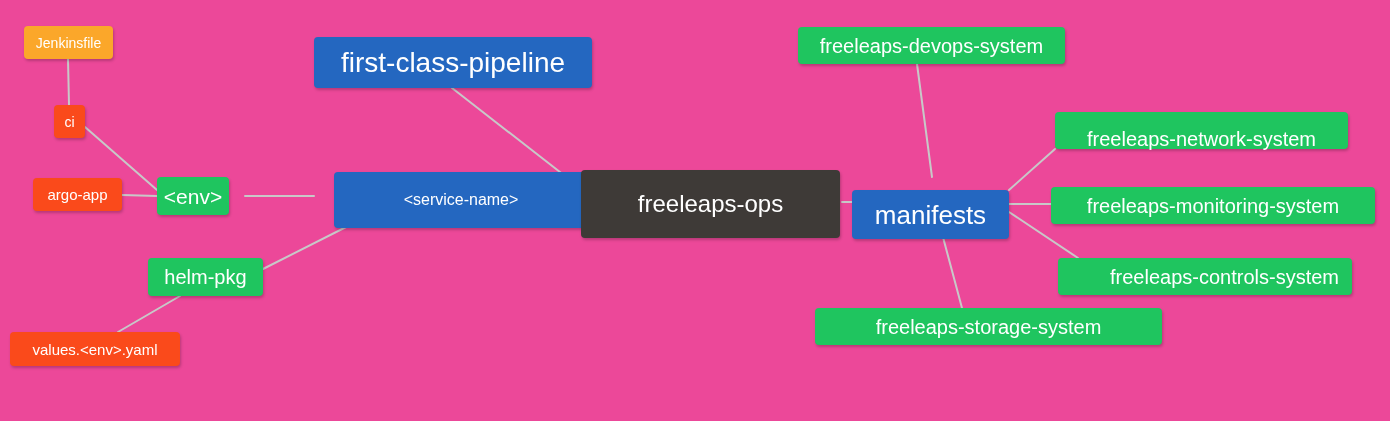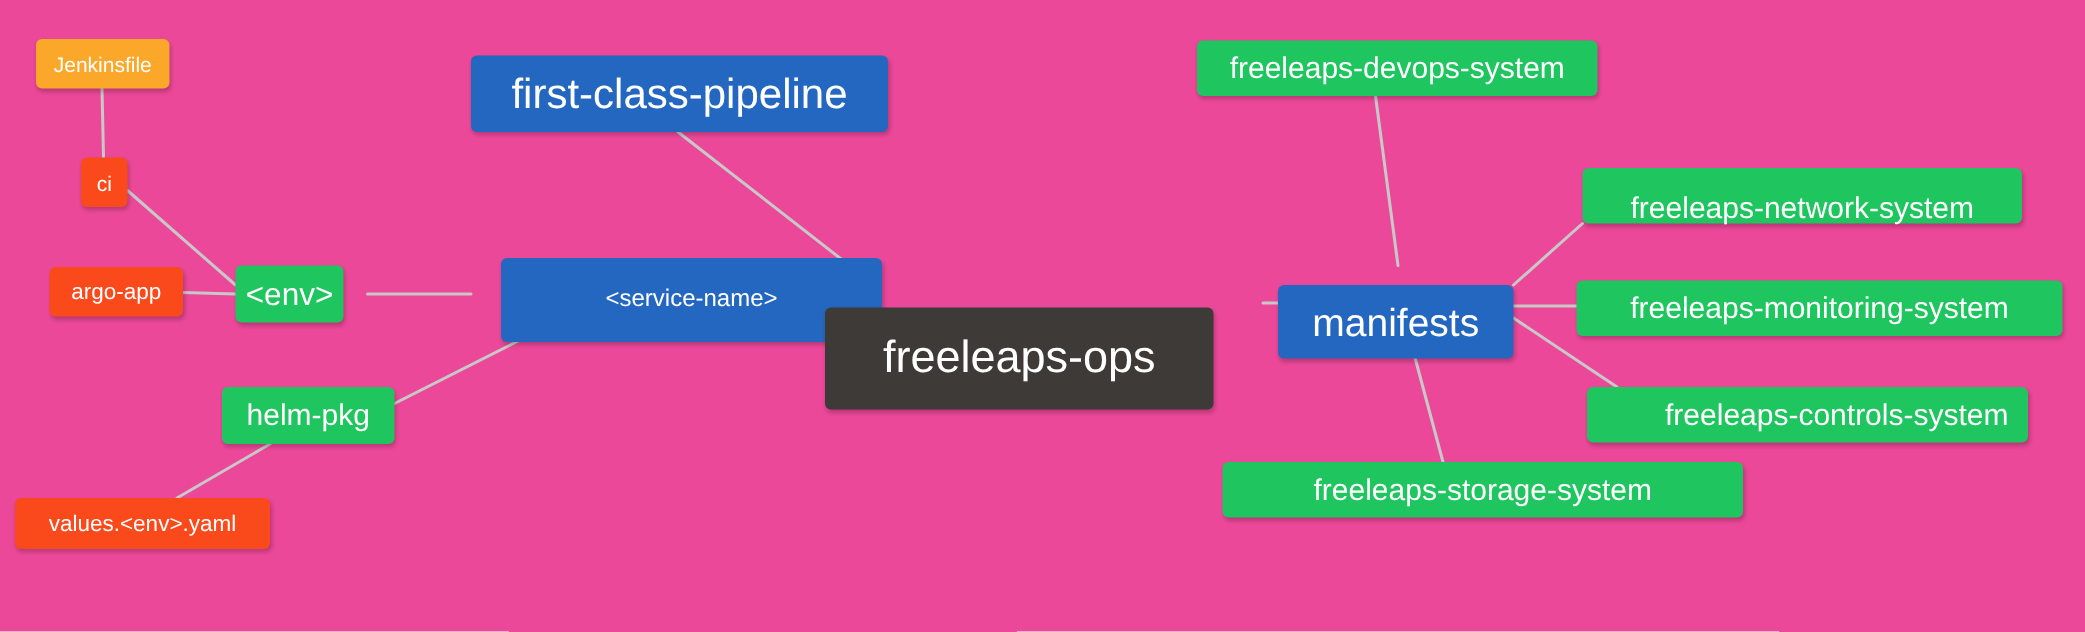--- a/index.html
+++ b/index.html
@@ -88,21 +88,21 @@
       </div>
       <div class="node" style="left: 148px; top: 258px; width: 115px; height: 38px; background: rgb(31, 197, 95); font-size: 20px;">
         <span class="node-label">helm-pkg</span>
       </div>
       <div class="node" style="left: 314px; top: 37px; width: 278px; height: 51px; background: rgb(36, 103, 192); font-size: 28px; justify-content: center;">
         <span class="node-label">first-class-pipeline</span>
       </div>
       <div class="node" style="left: 314px; top: 172px; width: 254px; height: 56px; background: rgb(36, 103, 192); font-size: 16px; margin-left: 20px;">
         <span class="node-label">&lt;service-name&gt;</span>
       </div>
-      <div class="node" style="left: 550px; top: 170px; width: 259px; height: 68px; background: rgb(62, 58, 55); font-size: 30px; margin-top: 35px;">
+      <div class="node" style="left: 581px; top: 170px; width: 259px; height: 68px; background: rgb(62, 58, 55); font-size: 24px;">
         <span class="node-label">freeleaps-ops</span>
       </div>
       <div class="node" style="left: 852px; top: 177px; width: 157px; height: 49px; background: rgb(36, 103, 192); font-size: 26px; margin-top: 13px;">
         <span class="node-label">manifests</span>
       </div>
       <div class="node" style="left: 798px; top: 27px; width: 267px; height: 37px; background: rgb(31, 197, 95); font-size: 20px;">
         <span class="node-label">freeleaps-devops-system</span>
       </div>
       <div class="node" style="left: 1055px; top: 112px; width: 293px; height: 37px; background: rgb(31, 197, 95); font-size: 20px; align-items: flex-end;">
         <span class="node-label">freeleaps-network-system</span>

